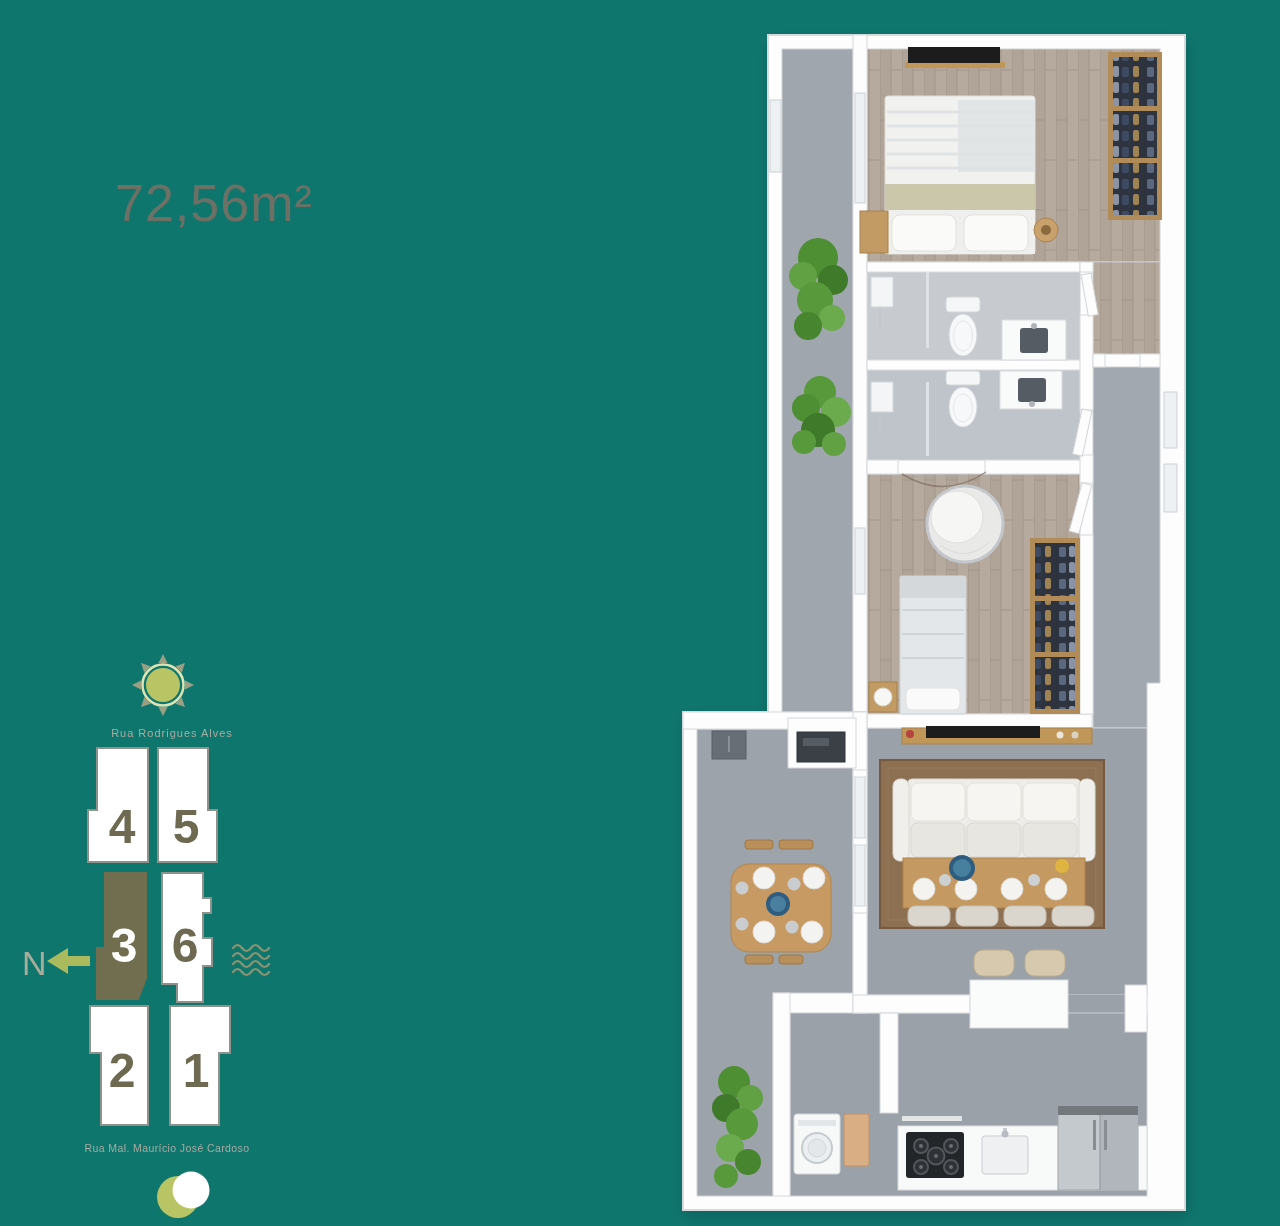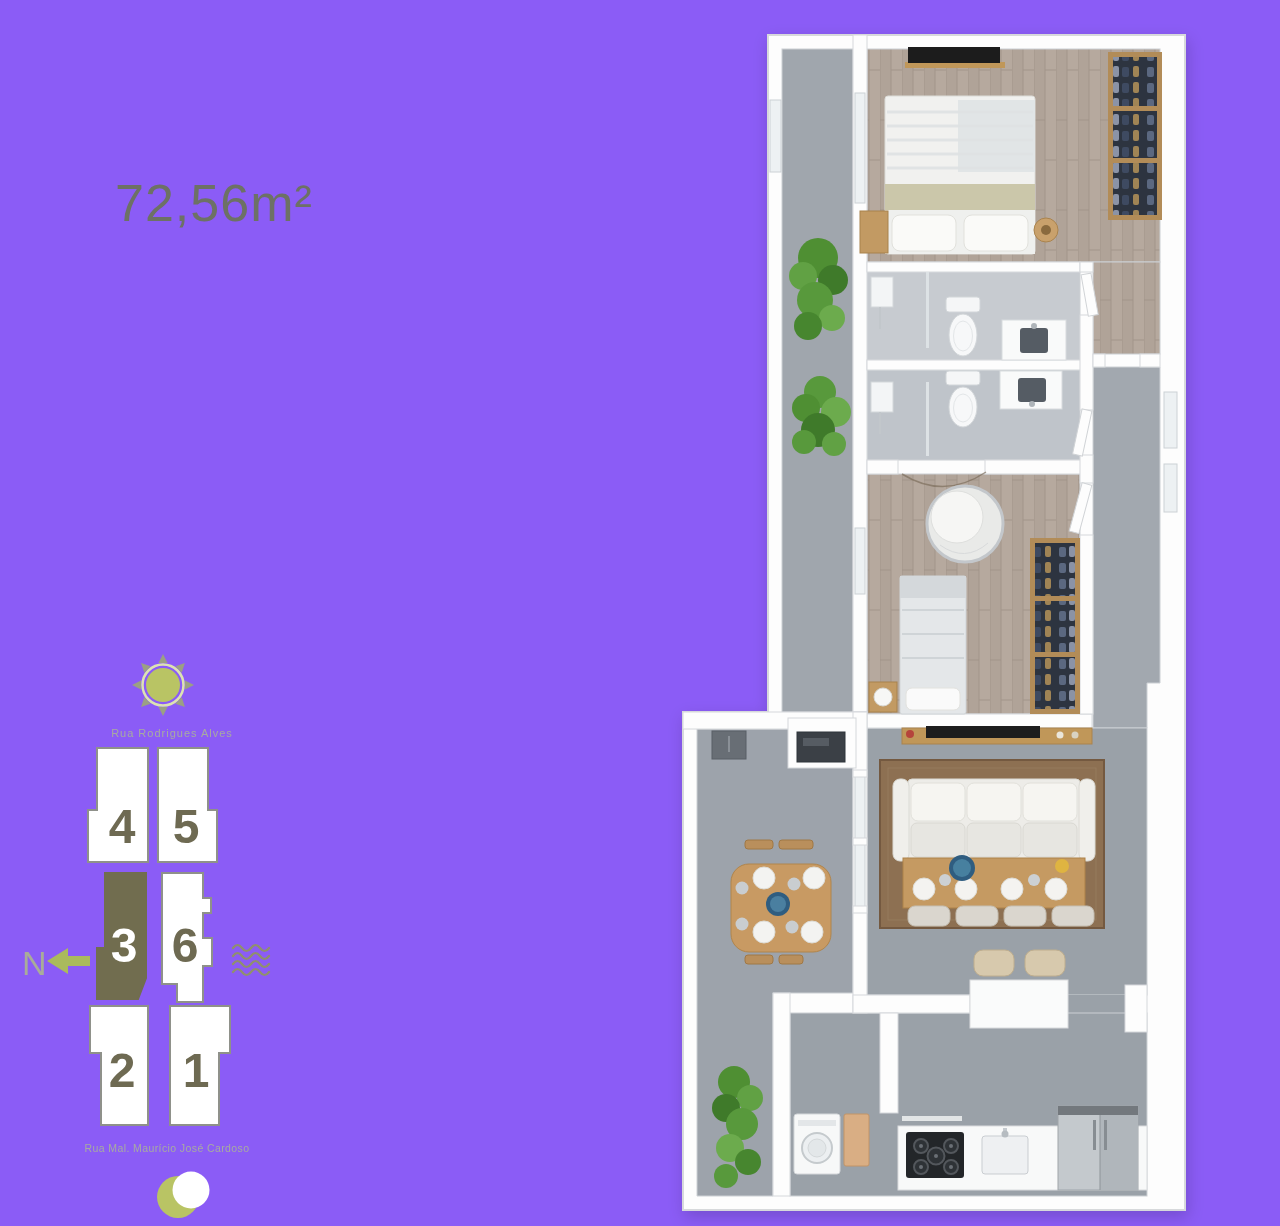--- a/index.html
+++ b/index.html
@@ -1,16 +1,16 @@
 <!DOCTYPE html>
 <html style="--accent_green: #b9c464; --ray_olive: #9ba083; --unit_highlight: #716d4f; --unit_number: #6e6a52; --unit_outline: #8f918a; --street_text: #a8aba1; --area_text: #6d7165; --north_letter: #a9ac99; --north_arrow: #aaba5c; --waves: #90906c;"><head>
 <meta charset="utf-8">
 <style>
   html,body{margin:0;padding:0;background:#ffffff;}
-  .page{position:relative;width:1280px;height:1226px;background:#8b5cf6;overflow:hidden;
+  .page{position:relative;width:1280px;height:1226px;background:#0f766e;overflow:hidden;
         font-family:"Liberation Sans", sans-serif;}
   svg text{font-family:"Liberation Sans", sans-serif;}
   .area-text{font-size:52px;letter-spacing:1px;fill:var(--area_text,#6d7165);}
   .street-text{font-size:11px;letter-spacing:1px;fill:var(--street_text,#a8aba1);}
   .street-text-sm{font-size:10.5px;letter-spacing:.4px;fill:var(--street_text,#a8aba1);}
   .unit-num{font-size:48px;font-weight:bold;fill:var(--unit_number,#6e6a52);text-anchor:middle;}
   .unit-num-hl{fill:#ffffff;}
   .unit-shape{fill:#ffffff;stroke:var(--unit_outline,#8f918a);stroke-width:2;}
   .unit-shape-hl{fill:var(--unit_highlight,#716d4f);stroke:var(--unit_highlight,#716d4f);}
   .north-letter{font-size:34px;fill:var(--north_letter,#a9ac99);}

